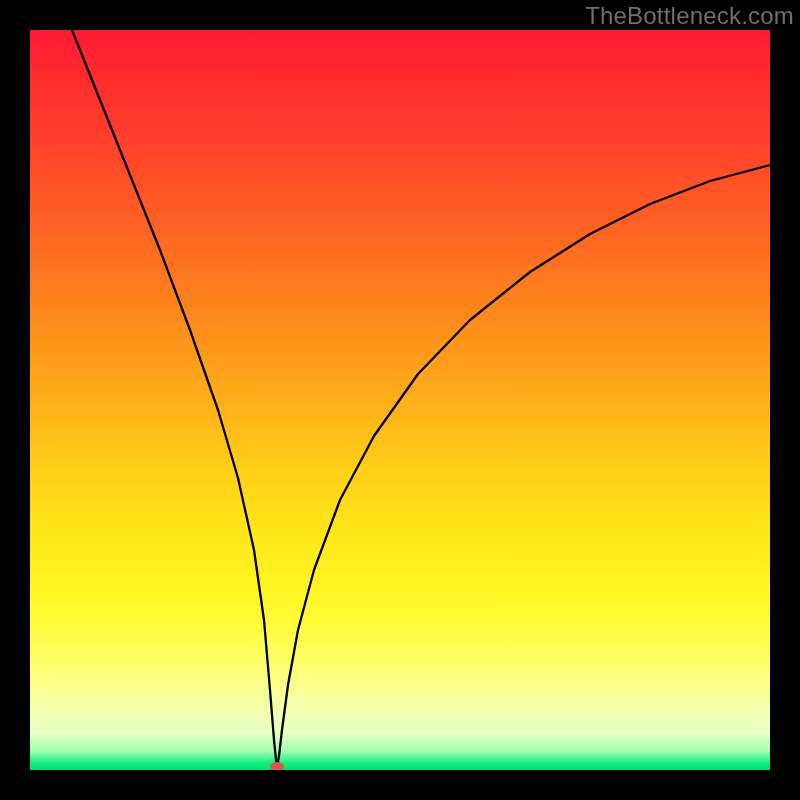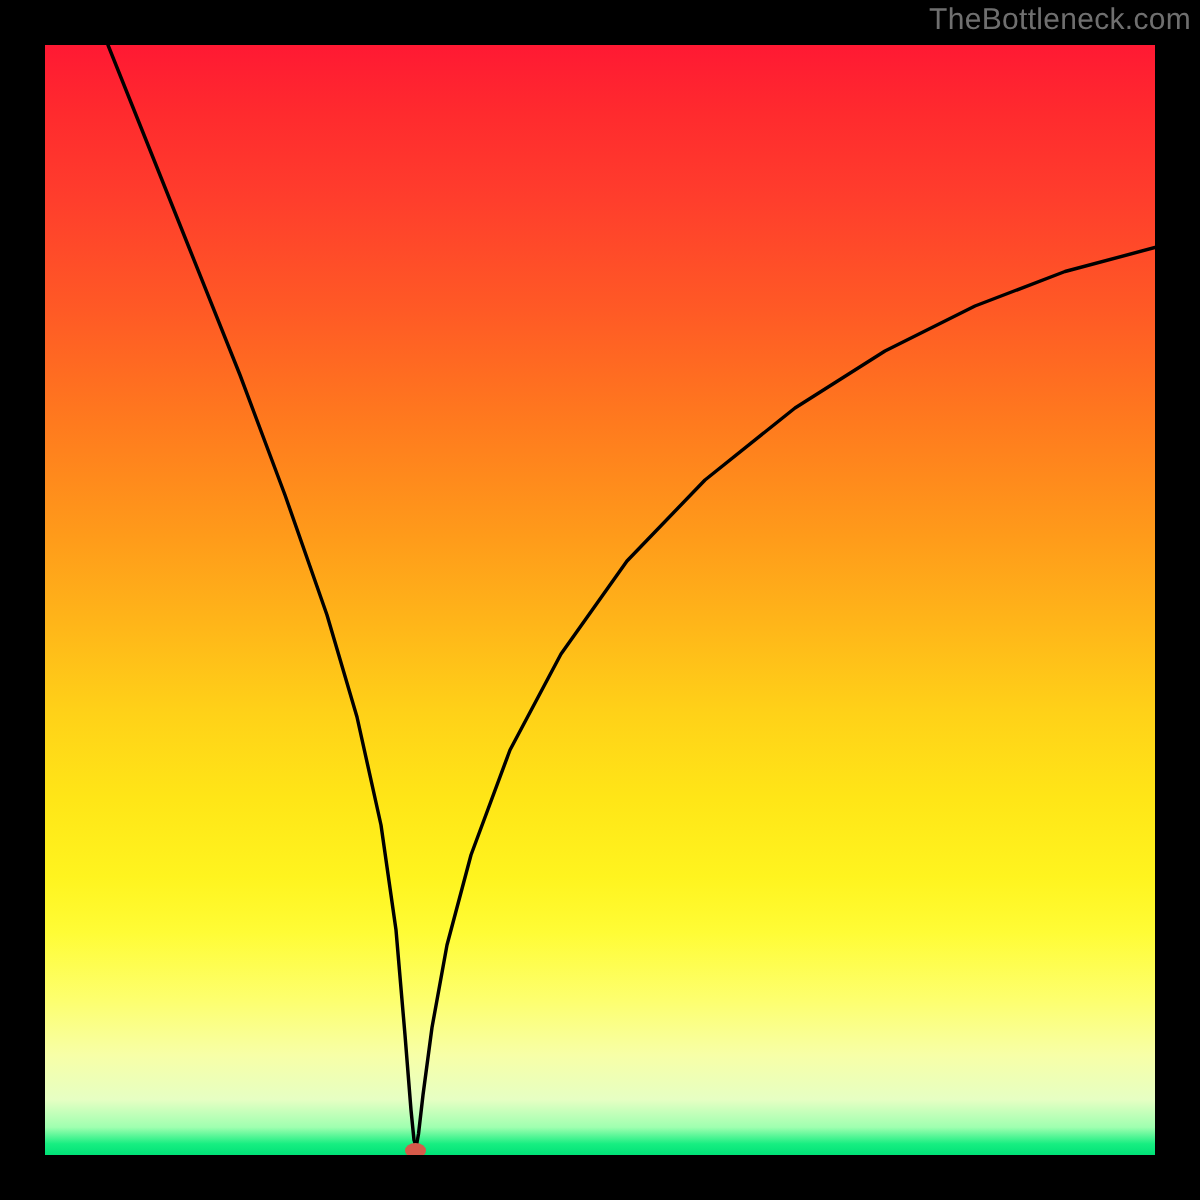--- a/index.html
+++ b/index.html
@@ -59,21 +59,21 @@
     top: 0;
     width: 100%;
     height: 100%;
     overflow: visible;
   }
   .watermark {
     position: absolute;
     top: 2px;
     right: 6px;
     color: #6f6f6f;
-    font-size: 20px;
+    font-size: 24px;
     letter-spacing: 0.2px;
     font-weight: 400;
     user-select: none;
   }
 </style>
 </head>
 <body>
 
 <div class="frame">
   <div class="watermark">TheBottleneck.com</div>

